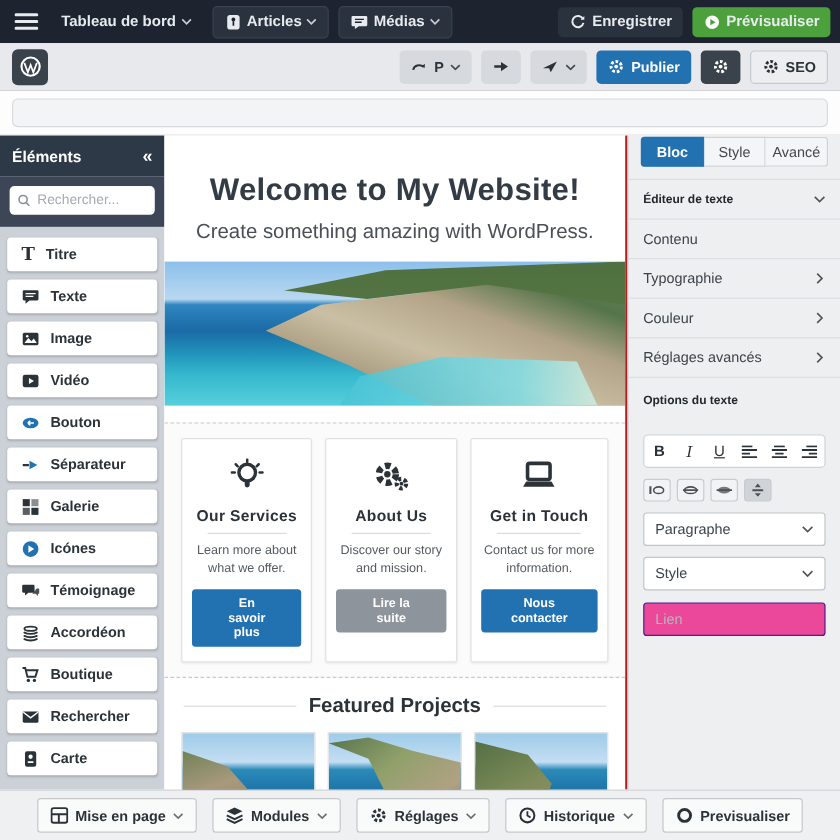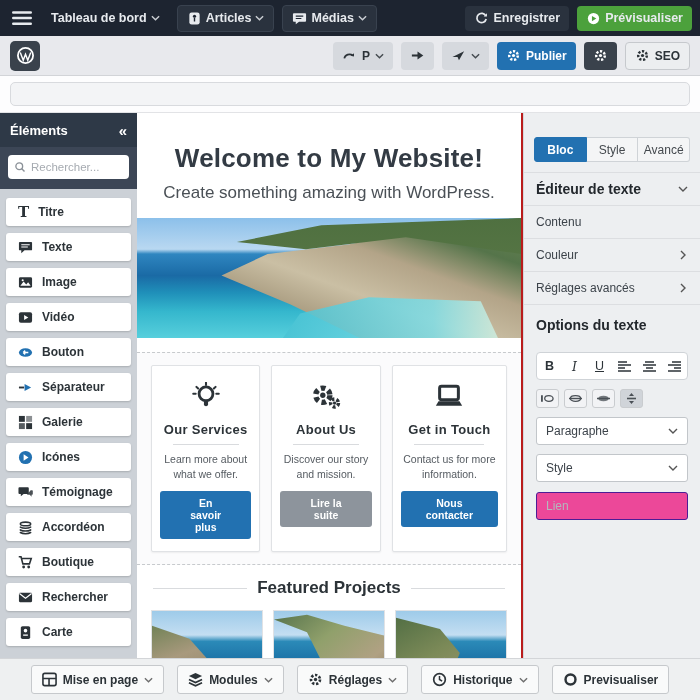--- a/index.html
+++ b/index.html
@@ -78,27 +78,27 @@
   .proj { flex:1 1 0; height:82px; border:1px solid #e0e2e5; position:relative; overflow:hidden;
     background:linear-gradient(180deg,#9ecbe9 0%,#c4def2 30%,#2b8ab8 38%,#1d74a8 60%,#2ba4c4 80%,#3fc0d2 100%); }
   .proj .pc { position:absolute; inset:0; }
   .p1 { clip-path:polygon(0 18%,34% 34%,52% 62%,30% 100%,0 100%); background:linear-gradient(160deg,#5d7a49,#a8997d 45%,#877a5f); }
   .p2 { clip-path:polygon(0 10%,30% 26%,46% 70%,70% 86%,100% 64%,100% 30%,64% 18%,30% 4%); background:linear-gradient(140deg,#54714a,#90a06b 40%,#b0a183 75%,#8a7c60); }
   .p3 { clip-path:polygon(0 8%,40% 22%,58% 52%,44% 100%,0 100%); background:linear-gradient(150deg,#4e6c42,#7c8a58 45%,#a79878); }
   .p3sand { clip-path:polygon(30% 100%,44% 58%,78% 78%,100% 92%,100% 100%); background:linear-gradient(90deg,#e6d6ae,#efe3c2); }
 
   
   .settings { width:177px; flex:0 0 auto; background:#edeff1; border-left:1px solid #d5d7da; display:flex; flex-direction:column; overflow:hidden; font-size:12px; color:#3c434a; }
-  .tabs { display:flex; padding:24px 10px 10px; border-bottom:1px solid #dcdee1; }
+  .tabs { display:flex; padding:1px 10px 10px; border-bottom:1px solid #dcdee1; }
   .tab { flex:1; height:25px; display:flex; align-items:center; justify-content:center; font-size:12px; background:#f4f5f6; border:1px solid #cfd3d7; border-left:none; color:#44494e; cursor:pointer; }
   .tab:first-child { border-left:1px solid #cfd3d7; border-radius:3px 0 0 3px; }
   .tab:last-child { border-radius:0 3px 3px 0; }
   .tab.active { background:#2271b1; border-color:#2271b1; color:#fff; font-weight:bold; }
   .srow { height:33px; display:flex; align-items:center; justify-content:space-between; padding:0 12px; border-bottom:1px solid #dcdee1; cursor:pointer; flex:0 0 auto; }
-  .srow.bold { font-weight:bold; font-size:14px; color:#23282d; }
+  .srow.bold { font-weight:bold; font-size:10px; color:#23282d; }
   .chev { color:#555; width:10px; height:10px; }
   .fmt-group { margin:11px 12px 0; display:inline-flex; background:#fff; border:1px solid #cfd3d7; border-radius:4px; overflow:hidden; width:fit-content; }
   .fmt-btn { width:25px; height:26px; display:flex; align-items:center; justify-content:center; font-size:12.5px; color:#2c3338; cursor:pointer; }
   .fmt-b { font-weight:bold; }
   .fmt-i { font-style:italic; font-family:"DejaVu Serif", serif; }
   .fmt-u { text-decoration:underline; }
   .mini-row { margin:9px 12px 0; display:flex; gap:5px; }
   .mini-btn { width:23px; height:19px; background:#f2f3f5; border:1px solid #c9cccf; border-radius:3px; display:flex; align-items:center; justify-content:center; color:#4a5056; cursor:pointer; }
   .mini-btn.active { background:#d0d4d9; }
   .sel { margin:9px 12px 0; height:28px; background:#fff; border:1px solid #c2c6ca; border-radius:3px; display:flex; align-items:center; justify-content:space-between; padding:0 9px; cursor:pointer; }
@@ -421,20 +421,26 @@
       <div class="srow bold">
         <span>Éditeur de texte</span>
         <svg class="chev" viewBox="0 0 10 6">
             <path d="M1 1l4 4 4-4" fill="none" stroke="currentColor" stroke-width="1.4"></path>
           </svg>
       </div>
       <div class="srow">
         <span>Contenu</span>
       </div>
       <div class="srow">
+        <span>Typographie</span>
+        <svg class="chev" viewBox="0 0 6 10">
+            <path d="M1 1l4 4-4 4" fill="none" stroke="currentColor" stroke-width="1.4"></path>
+          </svg>
+      </div>
+      <div class="srow">
         <span>Couleur</span>
         <svg class="chev" viewBox="0 0 6 10">
             <path d="M1 1l4 4-4 4" fill="none" stroke="currentColor" stroke-width="1.4"></path>
           </svg>
       </div>
       <div class="srow">
         <span>Réglages avancés</span>
         <svg class="chev" viewBox="0 0 6 10">
             <path d="M1 1l4 4-4 4" fill="none" stroke="currentColor" stroke-width="1.4"></path>
           </svg>

